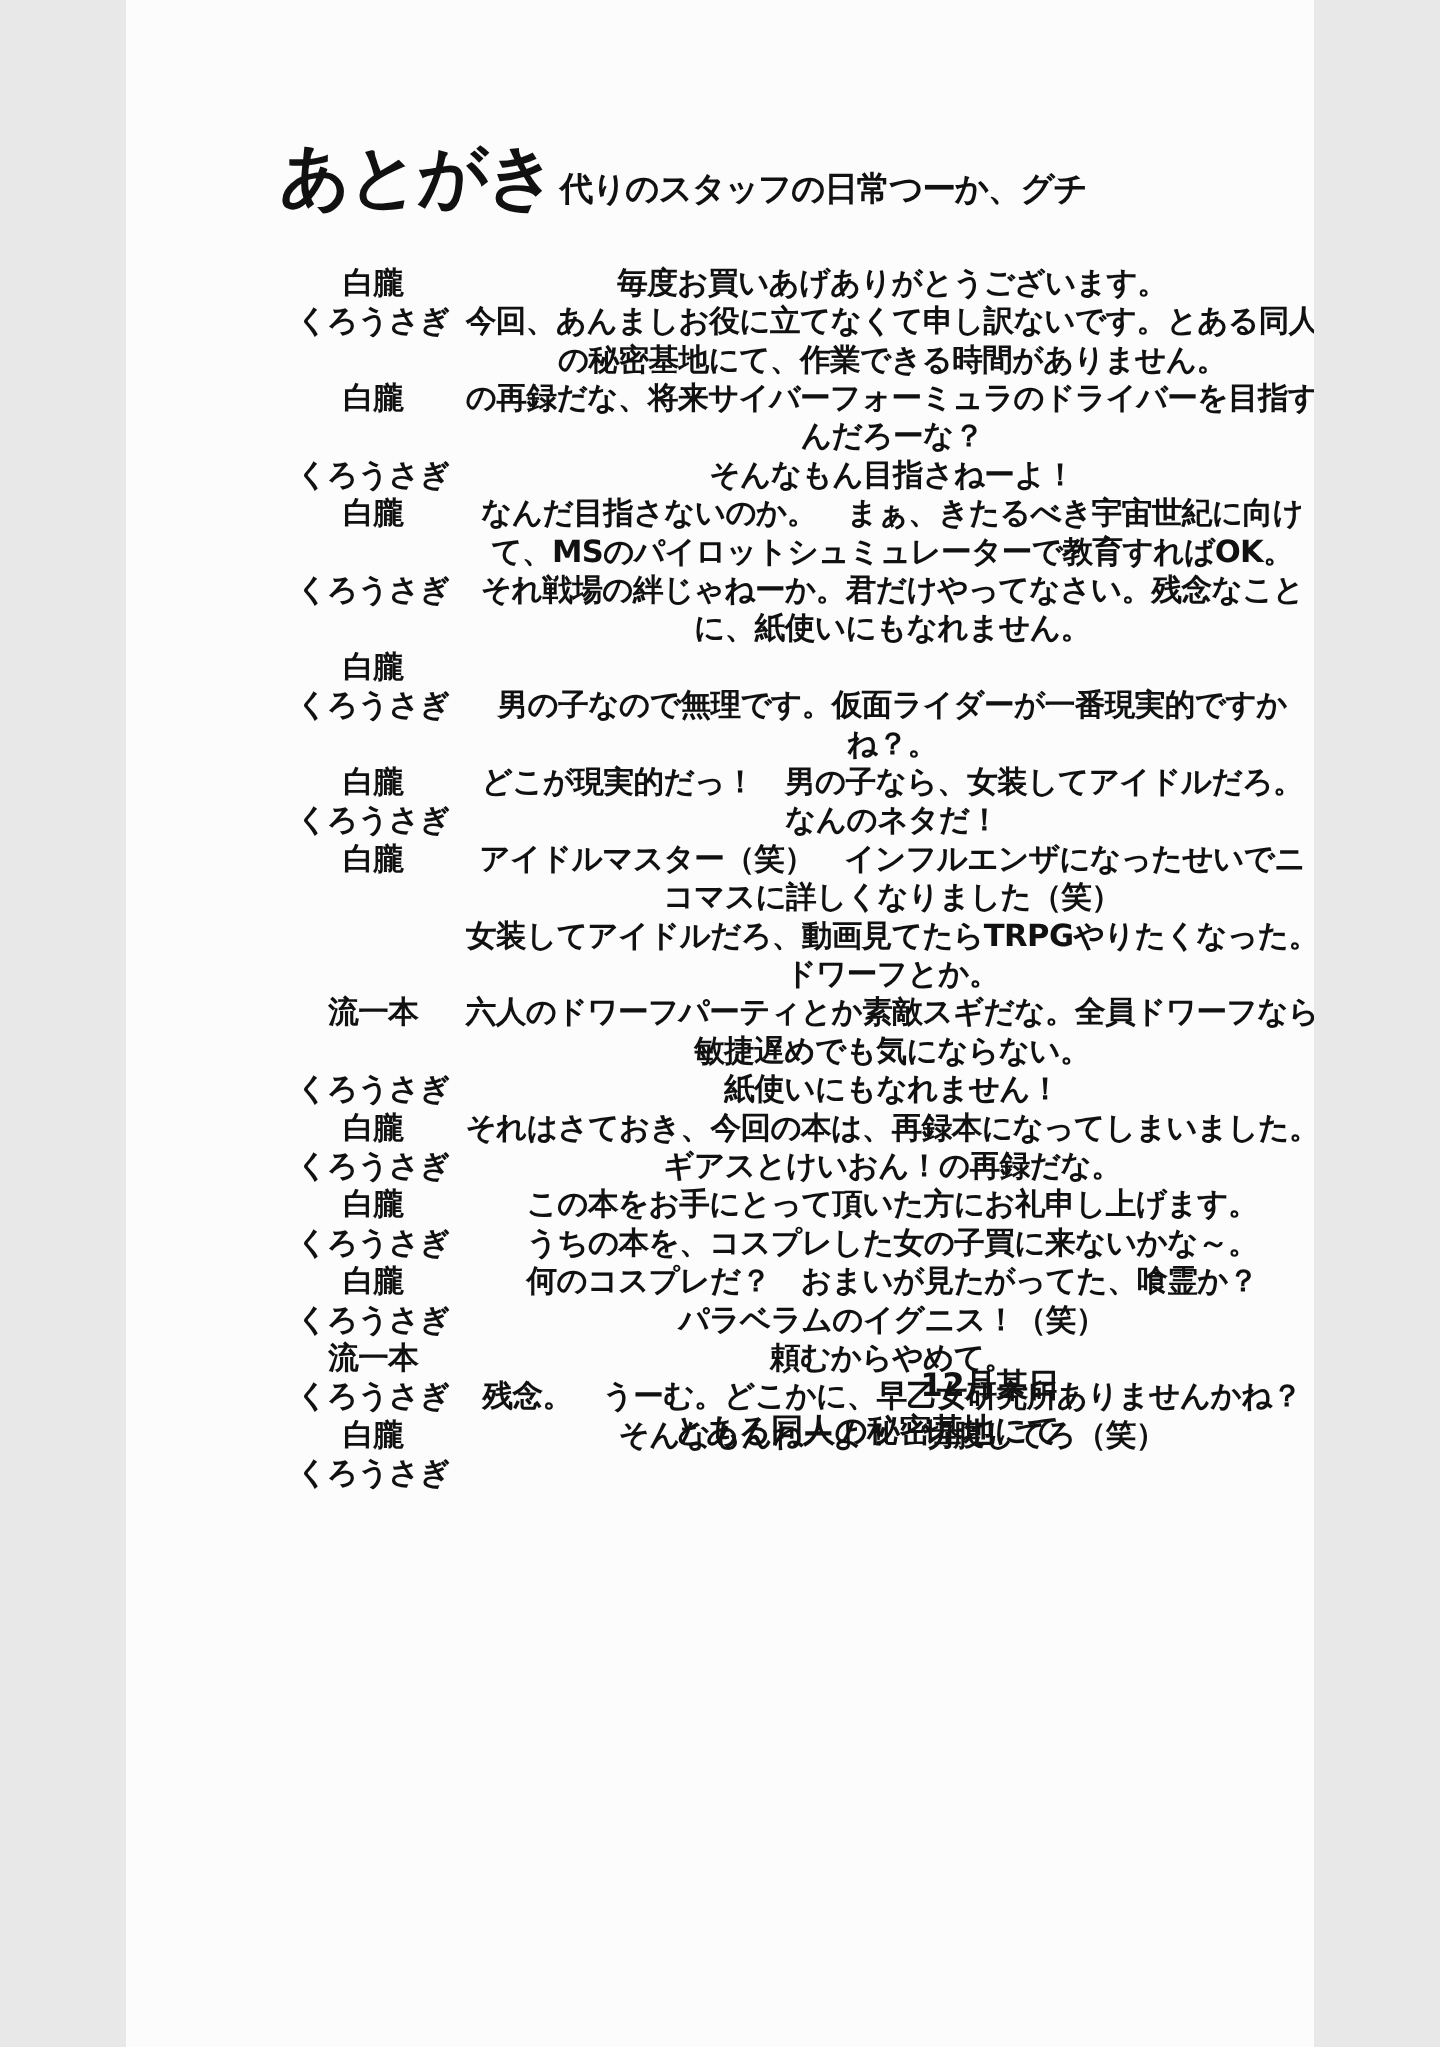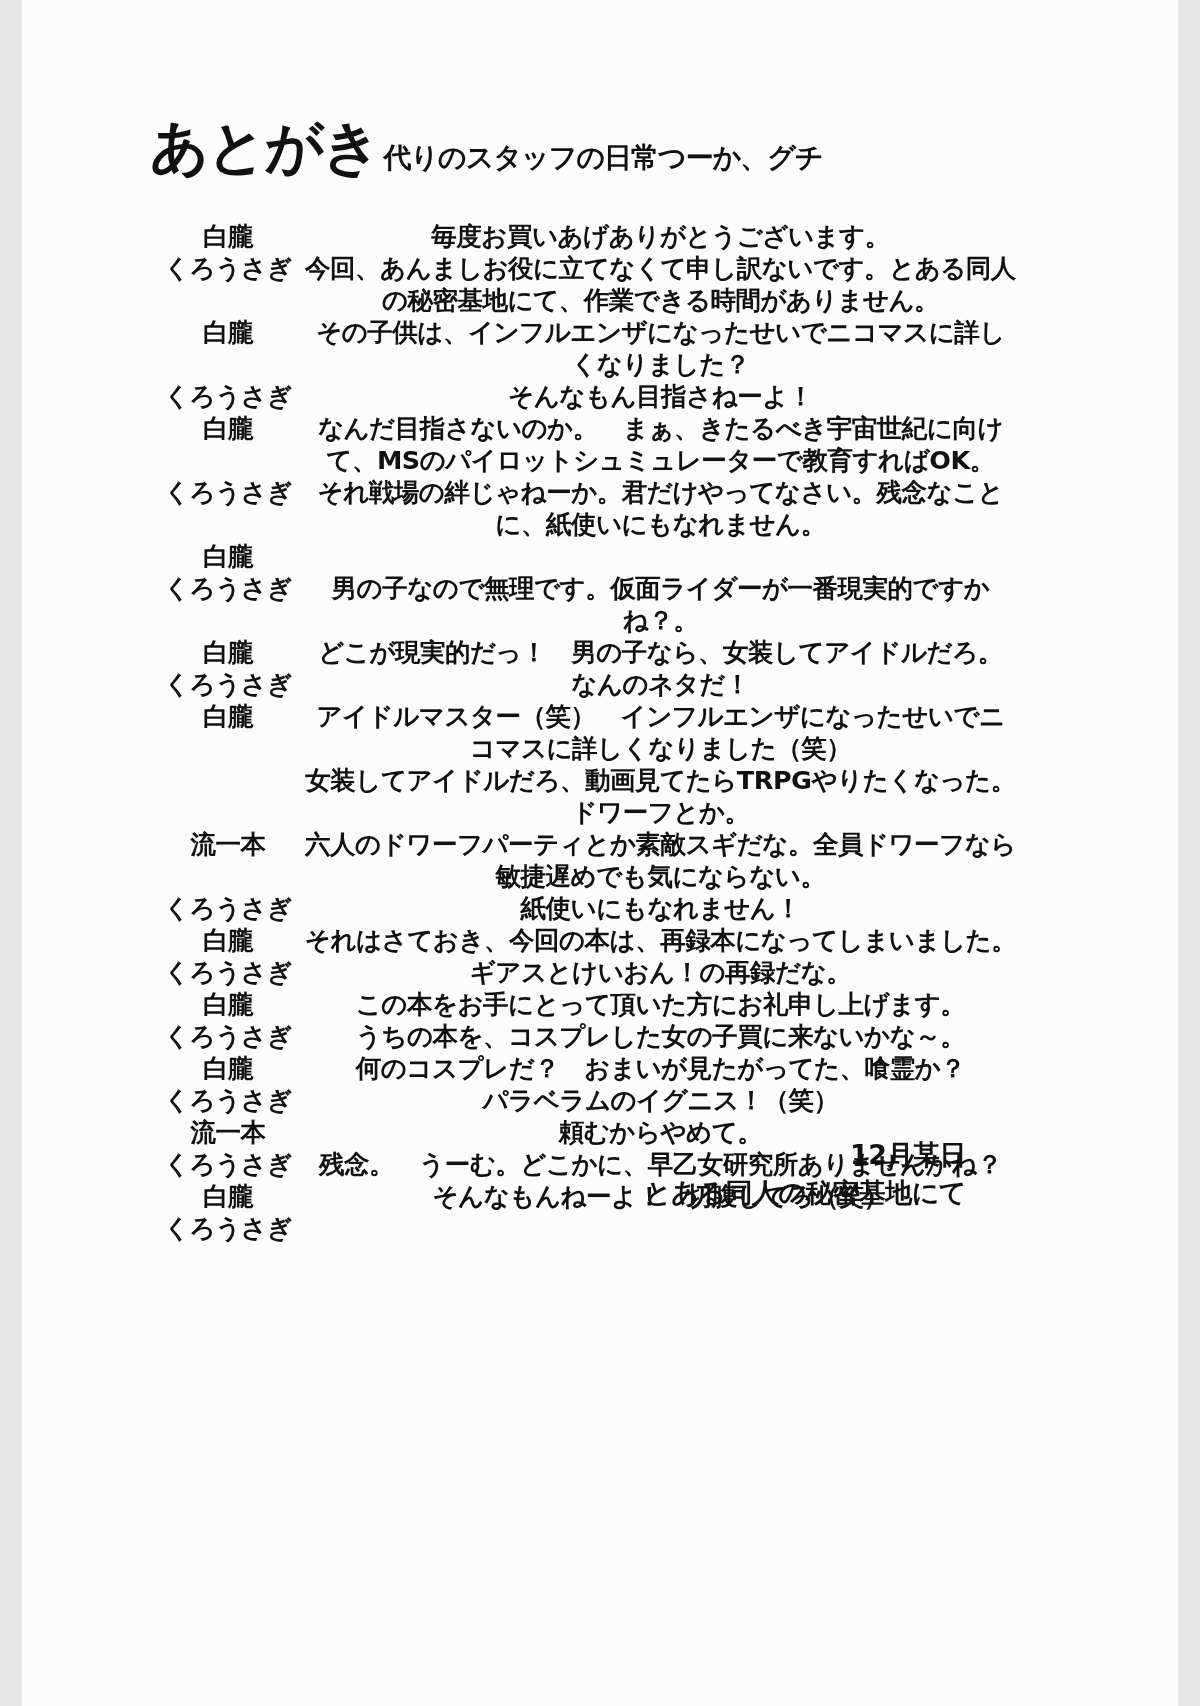--- a/index.html
+++ b/index.html
@@ -2,21 +2,21 @@
 <html lang="ja"><head>
 <meta charset="utf-8">
 <style>
   html, body {
     margin: 0;
     padding: 0;
     background: #e8e8e8;
   }
   .page {
     position: relative;
-    width: 1156px;
+    width: 990px;
     height: 1706px;
     margin: 0 auto;
     background: #fcfcfc;
     color: #111;
     font-family: "DejaVu Sans", "Liberation Sans", sans-serif;
     font-weight: 800;
     overflow: hidden;
   }
   
   .title-block {
@@ -91,21 +91,21 @@
     <div class="row">
         <span class="speaker">白朧</span>
         <span class="utterance">毎度お買いあげありがとうございます。</span>
       </div>
     <div class="row">
         <span class="speaker">くろうさぎ</span>
         <span class="utterance">今回、あんましお役に立てなくて申し訳ないです。とある同人の秘密基地にて、作業できる時間がありません。</span>
       </div>
     <div class="row">
         <span class="speaker">白朧</span>
-        <span class="utterance">その子供は、インフルエンザになったせいでニコマスに詳しくなりました？</span>
+        <span class="utterance">の再録だな、将来サイバーフォーミュラのドライバーを目指すんだろーな？</span>
       </div>
     <div class="row">
         <span class="speaker">くろうさぎ</span>
         <span class="utterance">そんなもん目指さねーよ！</span>
       </div>
     <div class="row">
         <span class="speaker">白朧</span>
         <span class="utterance">なんだ目指さないのか。　まぁ、きたるべき宇宙世紀に向けて、MSのパイロットシュミュレーターで教育すればOK。</span>
       </div>
     <div class="row">

